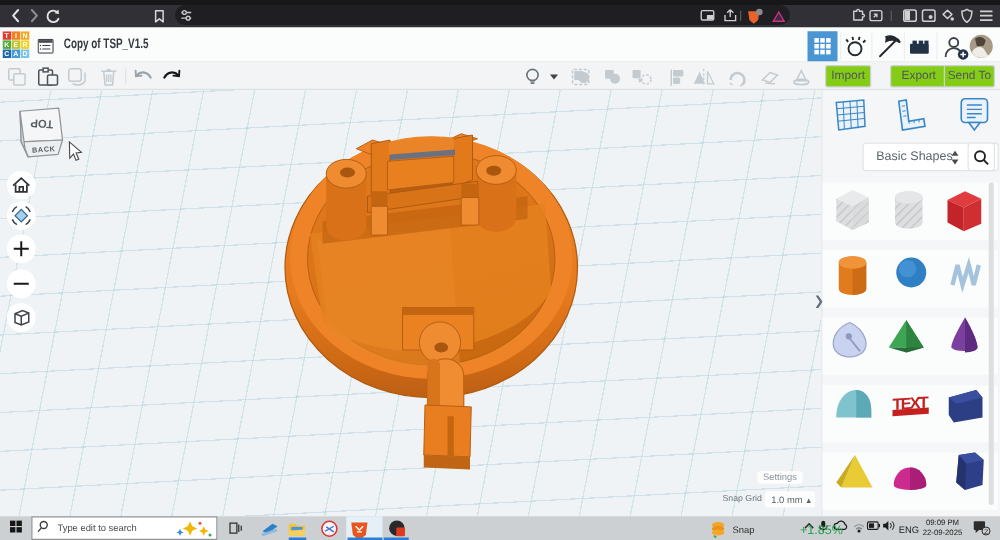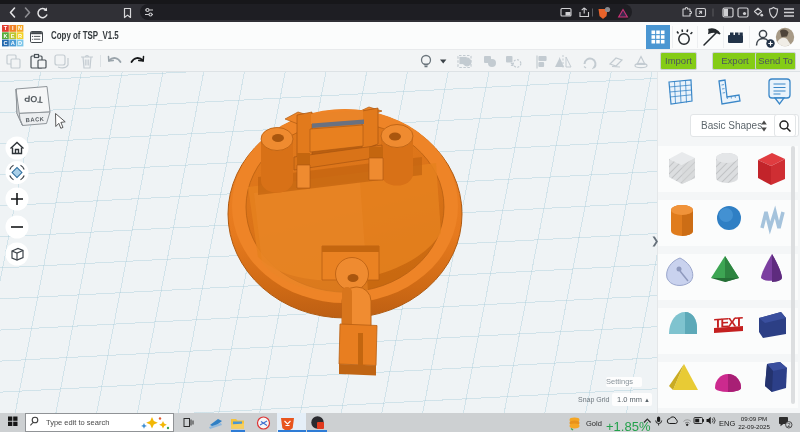--- a/index.html
+++ b/index.html
@@ -33,21 +33,21 @@
      background:repeating-linear-gradient(to right, rgba(158,199,214,0.36) 0px, rgba(158,199,214,0.36) 1px, transparent 1px, transparent 40px);
      transform:rotate(11deg); }
 
   
   #rpanel { position:absolute; left:657px; top:72px; width:143px; height:341px; background:#f4f6f7; border-left:1px solid #e4e7e9; }
   .shrow { position:absolute; left:658px; width:140px; height:46px; background:#fbfcfc; }
   #bshapes { position:absolute; left:662px; top:114px; width:109px; height:23px; background:#fff; border:1px solid #e2e5e7; border-radius:3px; font-size:10px; color:#5d666c; line-height:21px; padding-left:10px;margin-left:28px; }
   #searchbox { position:absolute; left:774px; top:114px; width:22px; height:23px; background:#fff; border:1px solid #e2e5e7; border-radius:3px; }
 
   
-  #settings { position:absolute; left:606px; top:377px; width:36px; height:10px; background:#fdfdfd; border-radius:2px; font-size:7.5px; color:#8b959c; line-height:10px; }
+  #settings { position:absolute; left:606px; top:377px; width:36px; height:10px; background:#fdfdfd; border-radius:2px; font-size:7.5px; color:#8b959c; text-align:center; line-height:10px; }
   #snapgrid { position:absolute; left:578px; top:396px; font-size:7px; color:#6d767d; }
   #snapdd { position:absolute; left:612px; top:393px; width:40px; height:13px; background:#fdfdfd; border-radius:2px; font-size:7.5px; color:#5a646b; line-height:13px; padding-left:5px; }
 
   
   #taskbar { position:absolute; left:0; top:413px; width:800px; height:19px; background:#cdd0d2; }
   #searchbar { position:absolute; left:25px; top:413px; width:149px; height:19px; background:#ffffff; border:1px solid #909396; }
   #searchtext { position:absolute; left:46px; top:418px; font-size:7.5px; color:#4a4a4a; }
   .tbunder { position:absolute; top:430px; height:2px; background:#2e7cd6; }
   #traytime { position:absolute; left:733px; top:415px; width:42px; text-align:center; font-size:6.2px; color:#1c1c1c; line-height:8px; white-space:nowrap; }
 </style>
@@ -643,21 +643,21 @@
     </g>
 
     <g>
       <rect x="779" y="4" width="9" height="7" rx="0.8" fill="#2c2c2c"></rect>
       <path d="M780.5 11 l0 2.3 l2.8 -2.3 Z" fill="#2c2c2c"></path>
       <circle cx="788.8" cy="11.8" r="3.2" fill="#cdd0d2" stroke="#2c2c2c" stroke-width="0.8"></circle>
       <text x="788.8" y="14.1" font-size="6" text-anchor="middle" fill="#2c2c2c">2</text>
     </g>
   </svg>
   <div id="searchtext">Type edit to search</div>
-  <div class="abs" style="left:586px;top:418.5px;font-size:7.5px;color:#2a2a2a;">Gold</div>
-  <div class="abs" style="left:606px;top:418.5px;font-size:13px;color:#23a14b;">+1.85%</div>
+  <div class="abs" style="left:586px;top:418.5px;font-size:7.5px;color:#2a2a2a;">Snap</div>
+  <div class="abs" style="left:640px;top:418.5px;font-size:10px;color:#23a14b;">+1.85%</div>
   <div class="abs" style="left:719px;top:419px;font-size:7.5px;color:#1c1c1c;">ENG</div>
   <div class="tbunder" style="left:231px;width:14px;"></div>
   <div class="tbunder" style="left:278px;width:28px;"></div>
   <div class="tbunder" style="left:307px;width:20px;"></div>
   <div id="traytime">09:09 PM<br>22-09-2025</div>
 
 </div>
 
 </body></html>

